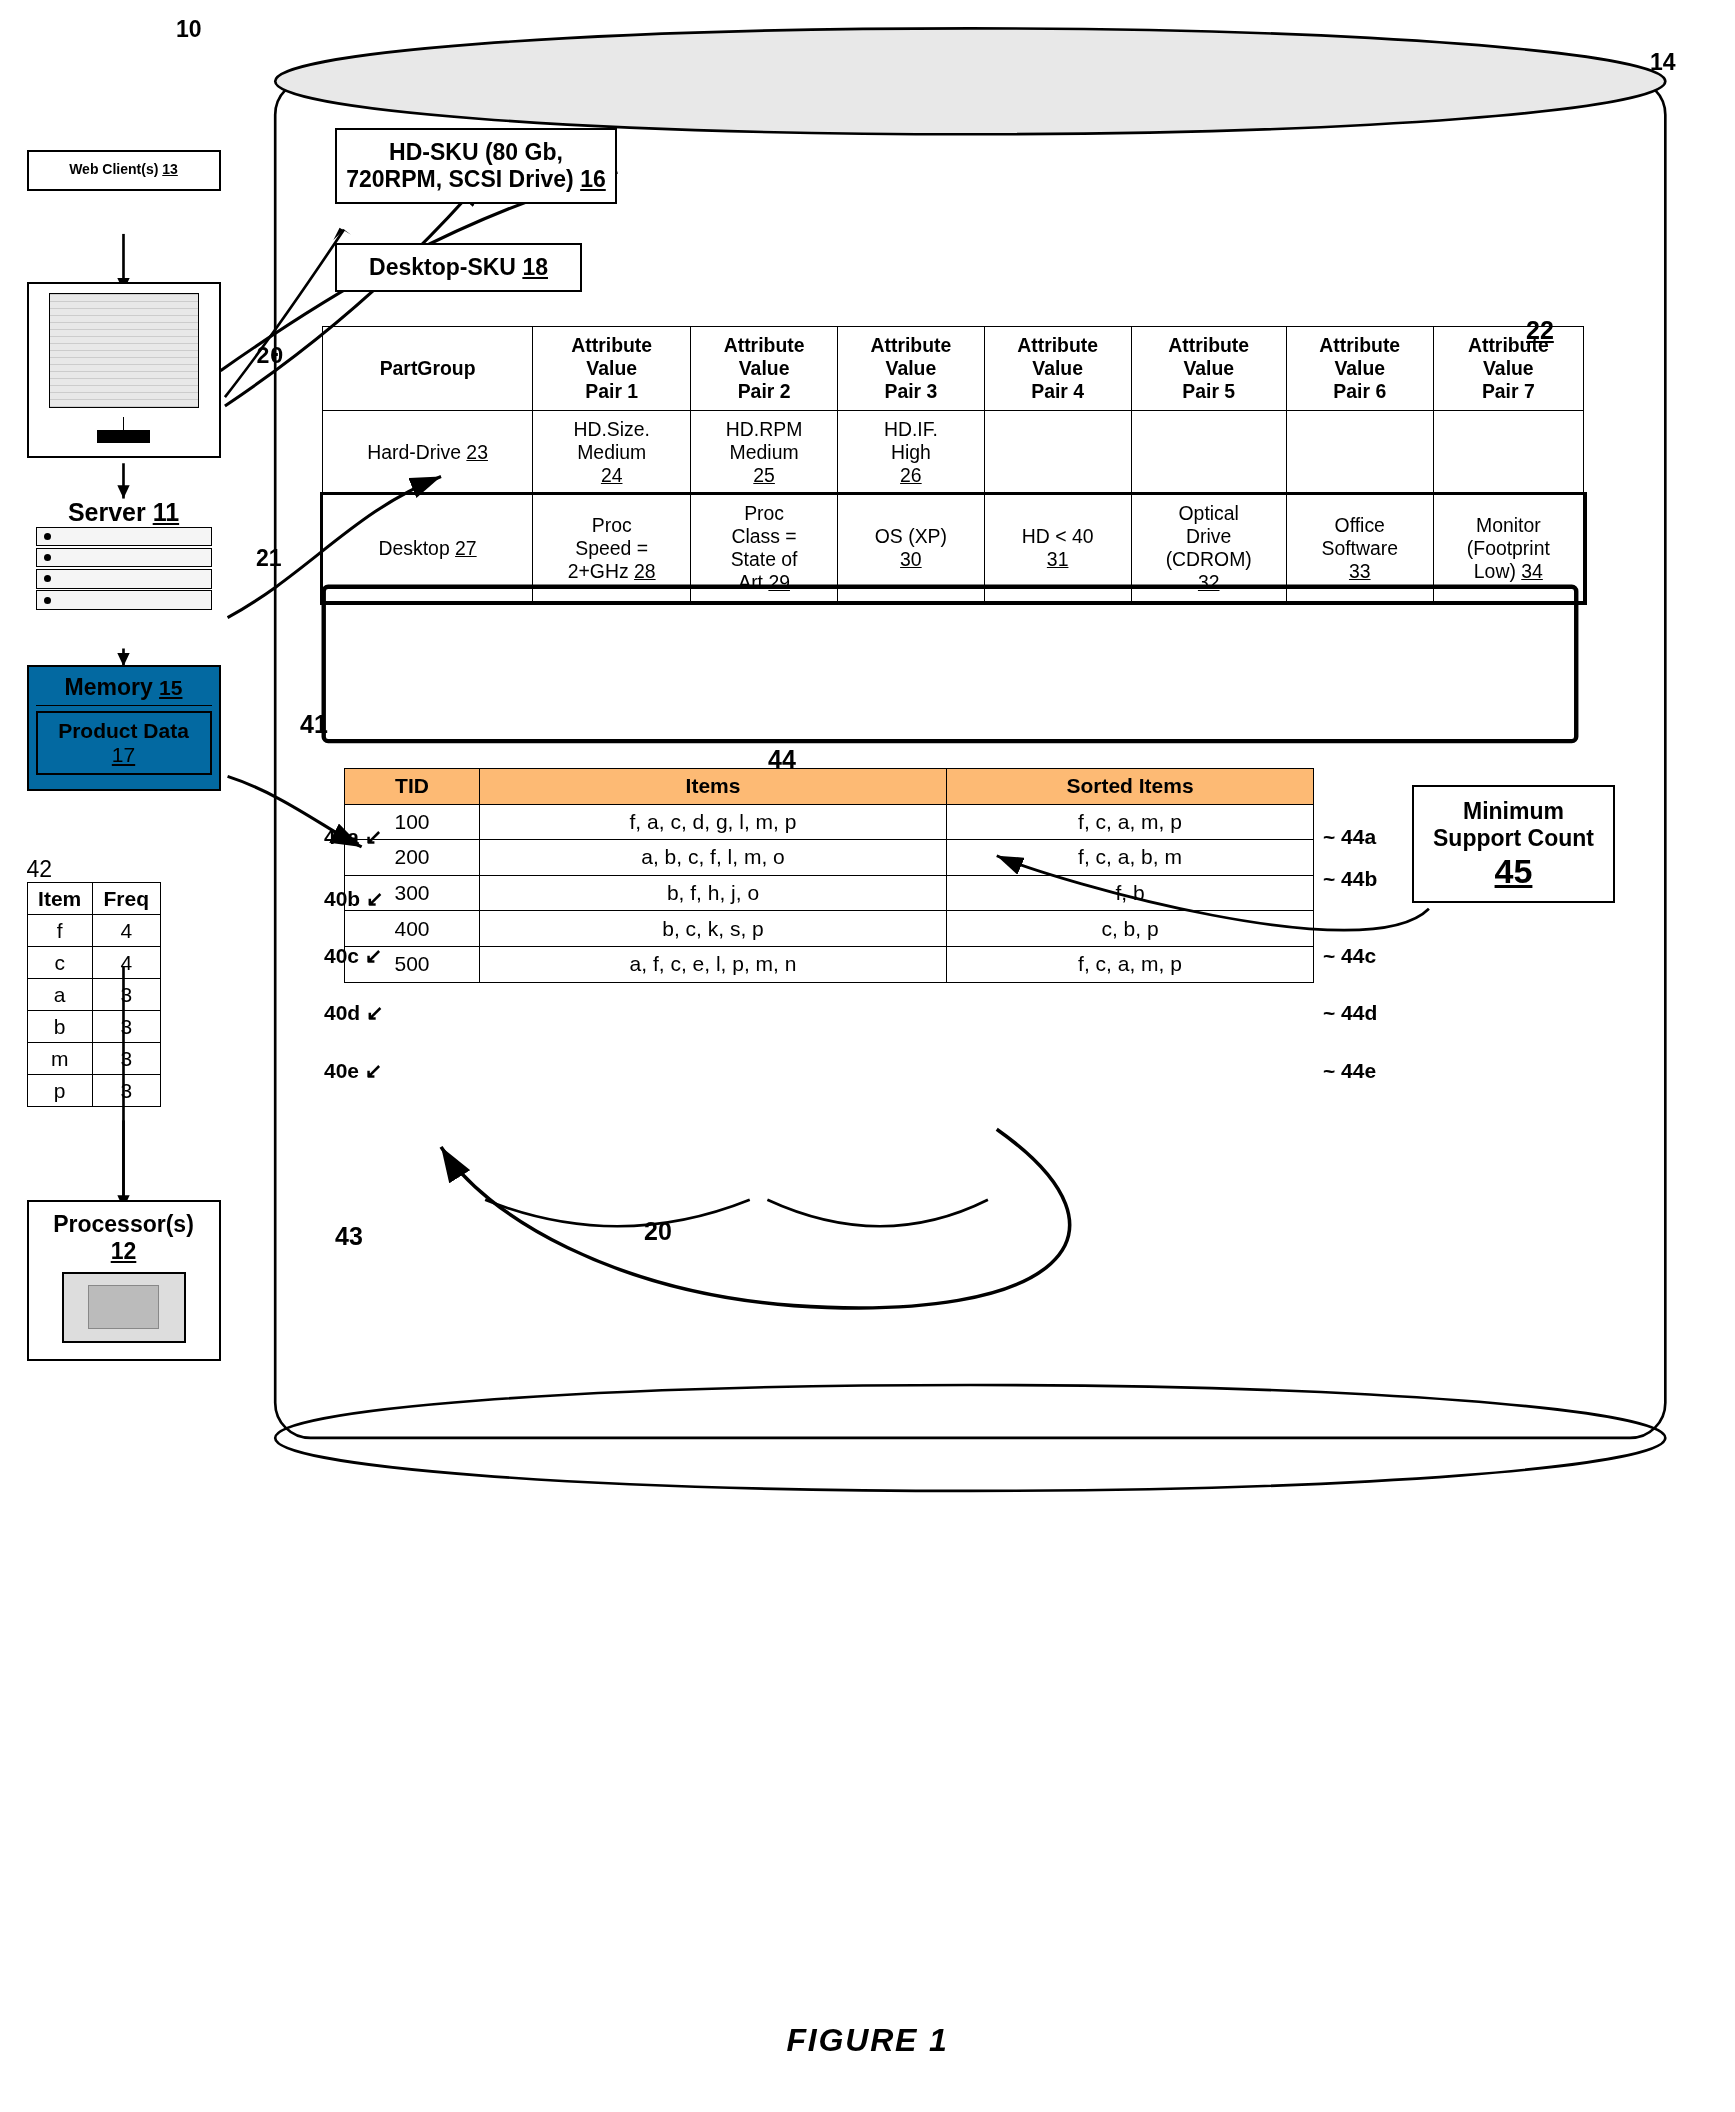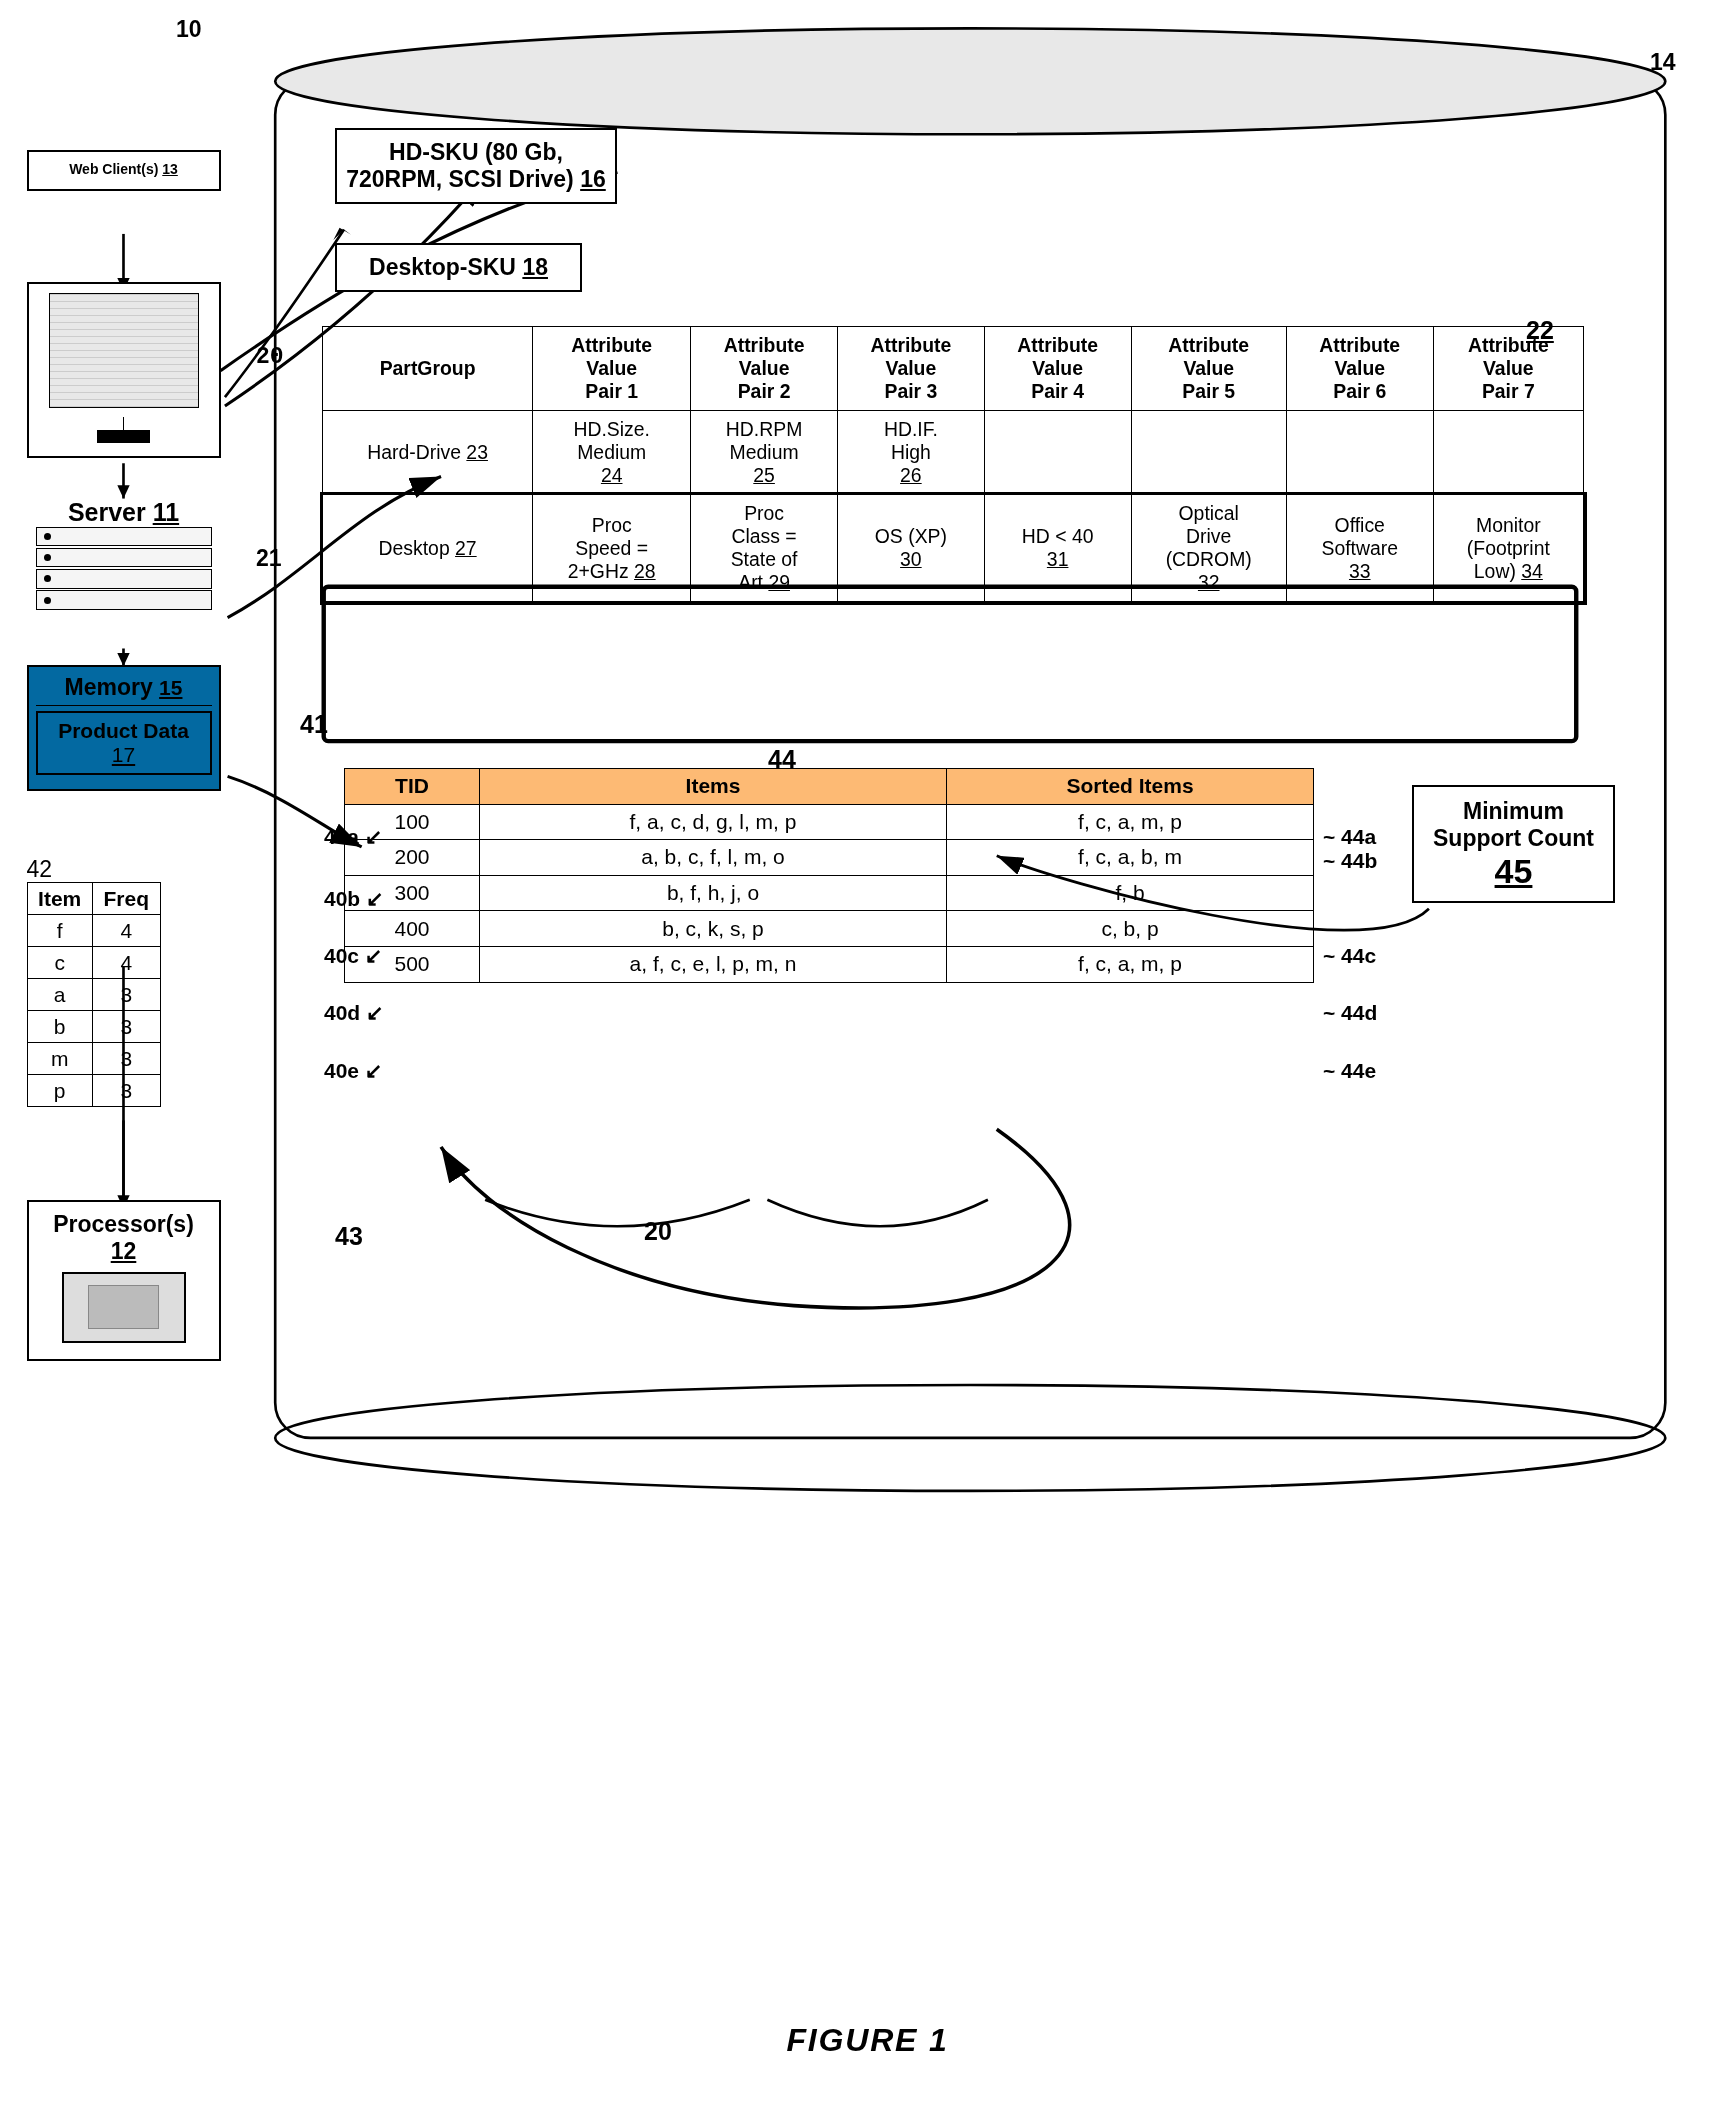--- a/index.html
+++ b/index.html
@@ -577,21 +577,21 @@
     </table>
   </div>
 
   <div class="row-label" style="top:825px; left:324px;">40a ↙</div>
   <div class="row-label" style="top:887px; left:324px;">40b ↙</div>
   <div class="row-label" style="top:944px; left:324px;">40c ↙</div>
   <div class="row-label" style="top:1001px; left:324px;">40d ↙</div>
   <div class="row-label" style="top:1059px; left:324px;">40e ↙</div>
 
   <div class="row-label" style="top:825px; left:1323px;">~ 44a</div>
-  <div class="row-label" style="top:849px; left:1323px;text-align:center;">~ 44b</div>
+  <div class="row-label" style="top:867px; left:1323px;text-align:center;">~ 44b</div>
   <div class="row-label" style="top:944px; left:1323px;">~ 44c</div>
   <div class="row-label" style="top:1001px; left:1323px;">~ 44d</div>
   <div class="row-label" style="top:1059px; left:1323px;">~ 44e</div>
 
   <div class="table-label-40">20</div>
 
   <div class="table-label-43">43</div>
 
   <div class="min-support-box">
     <span>Minimum Support Count</span><br>

